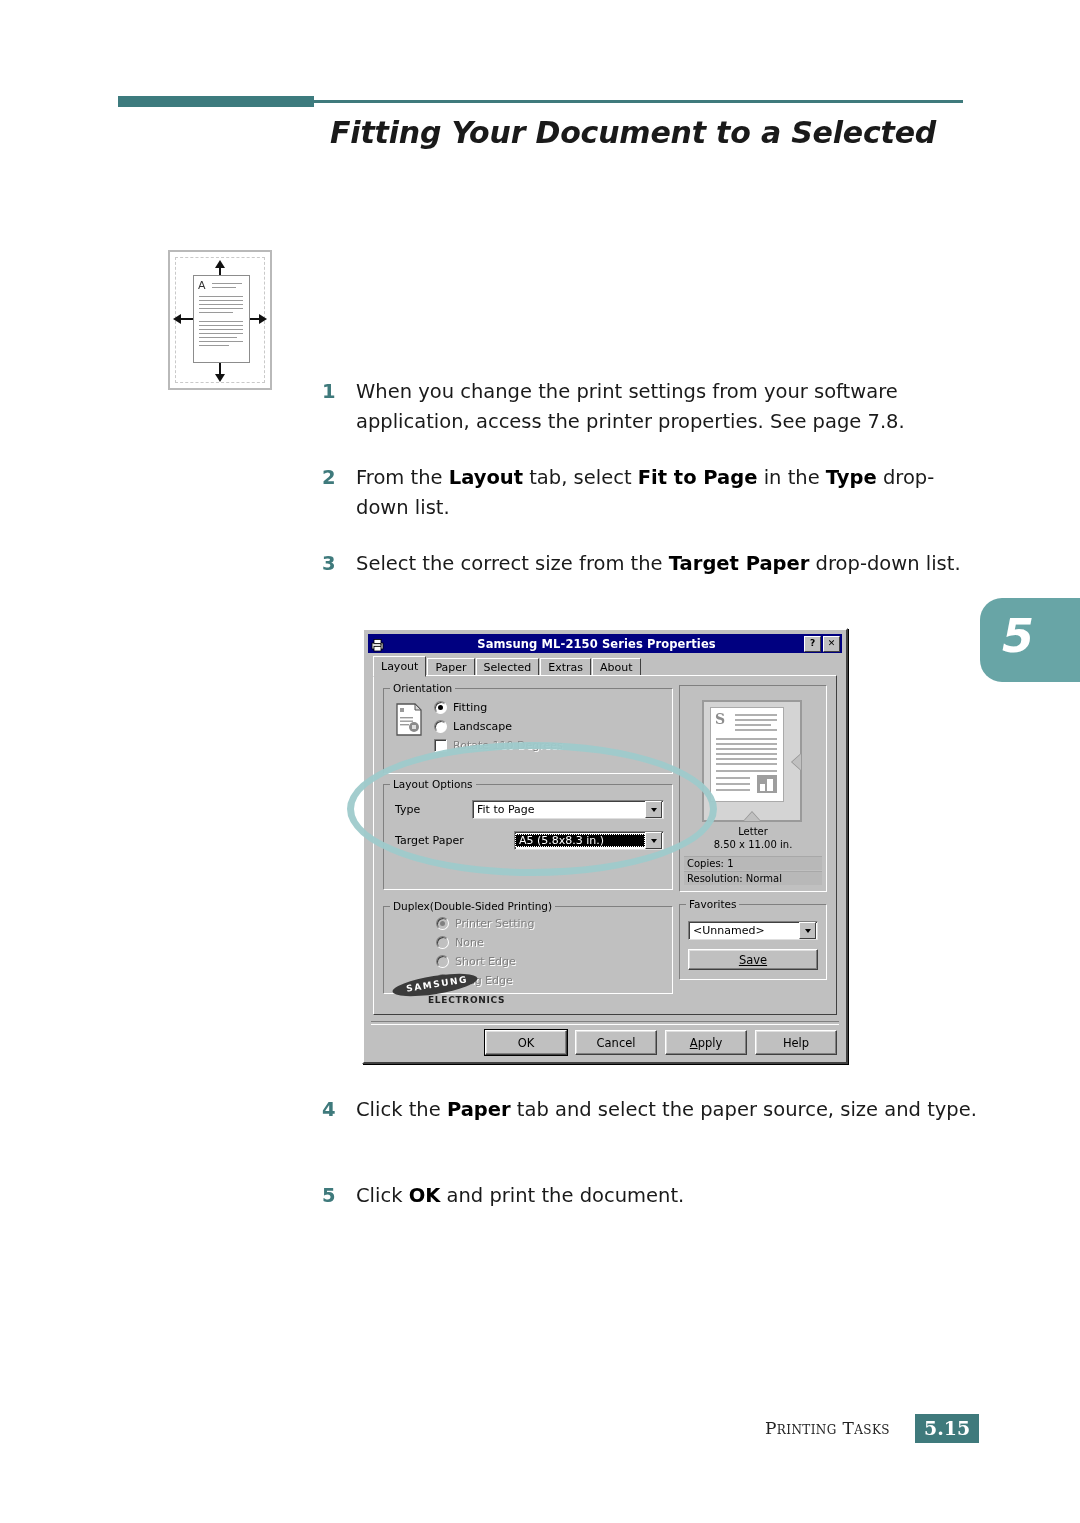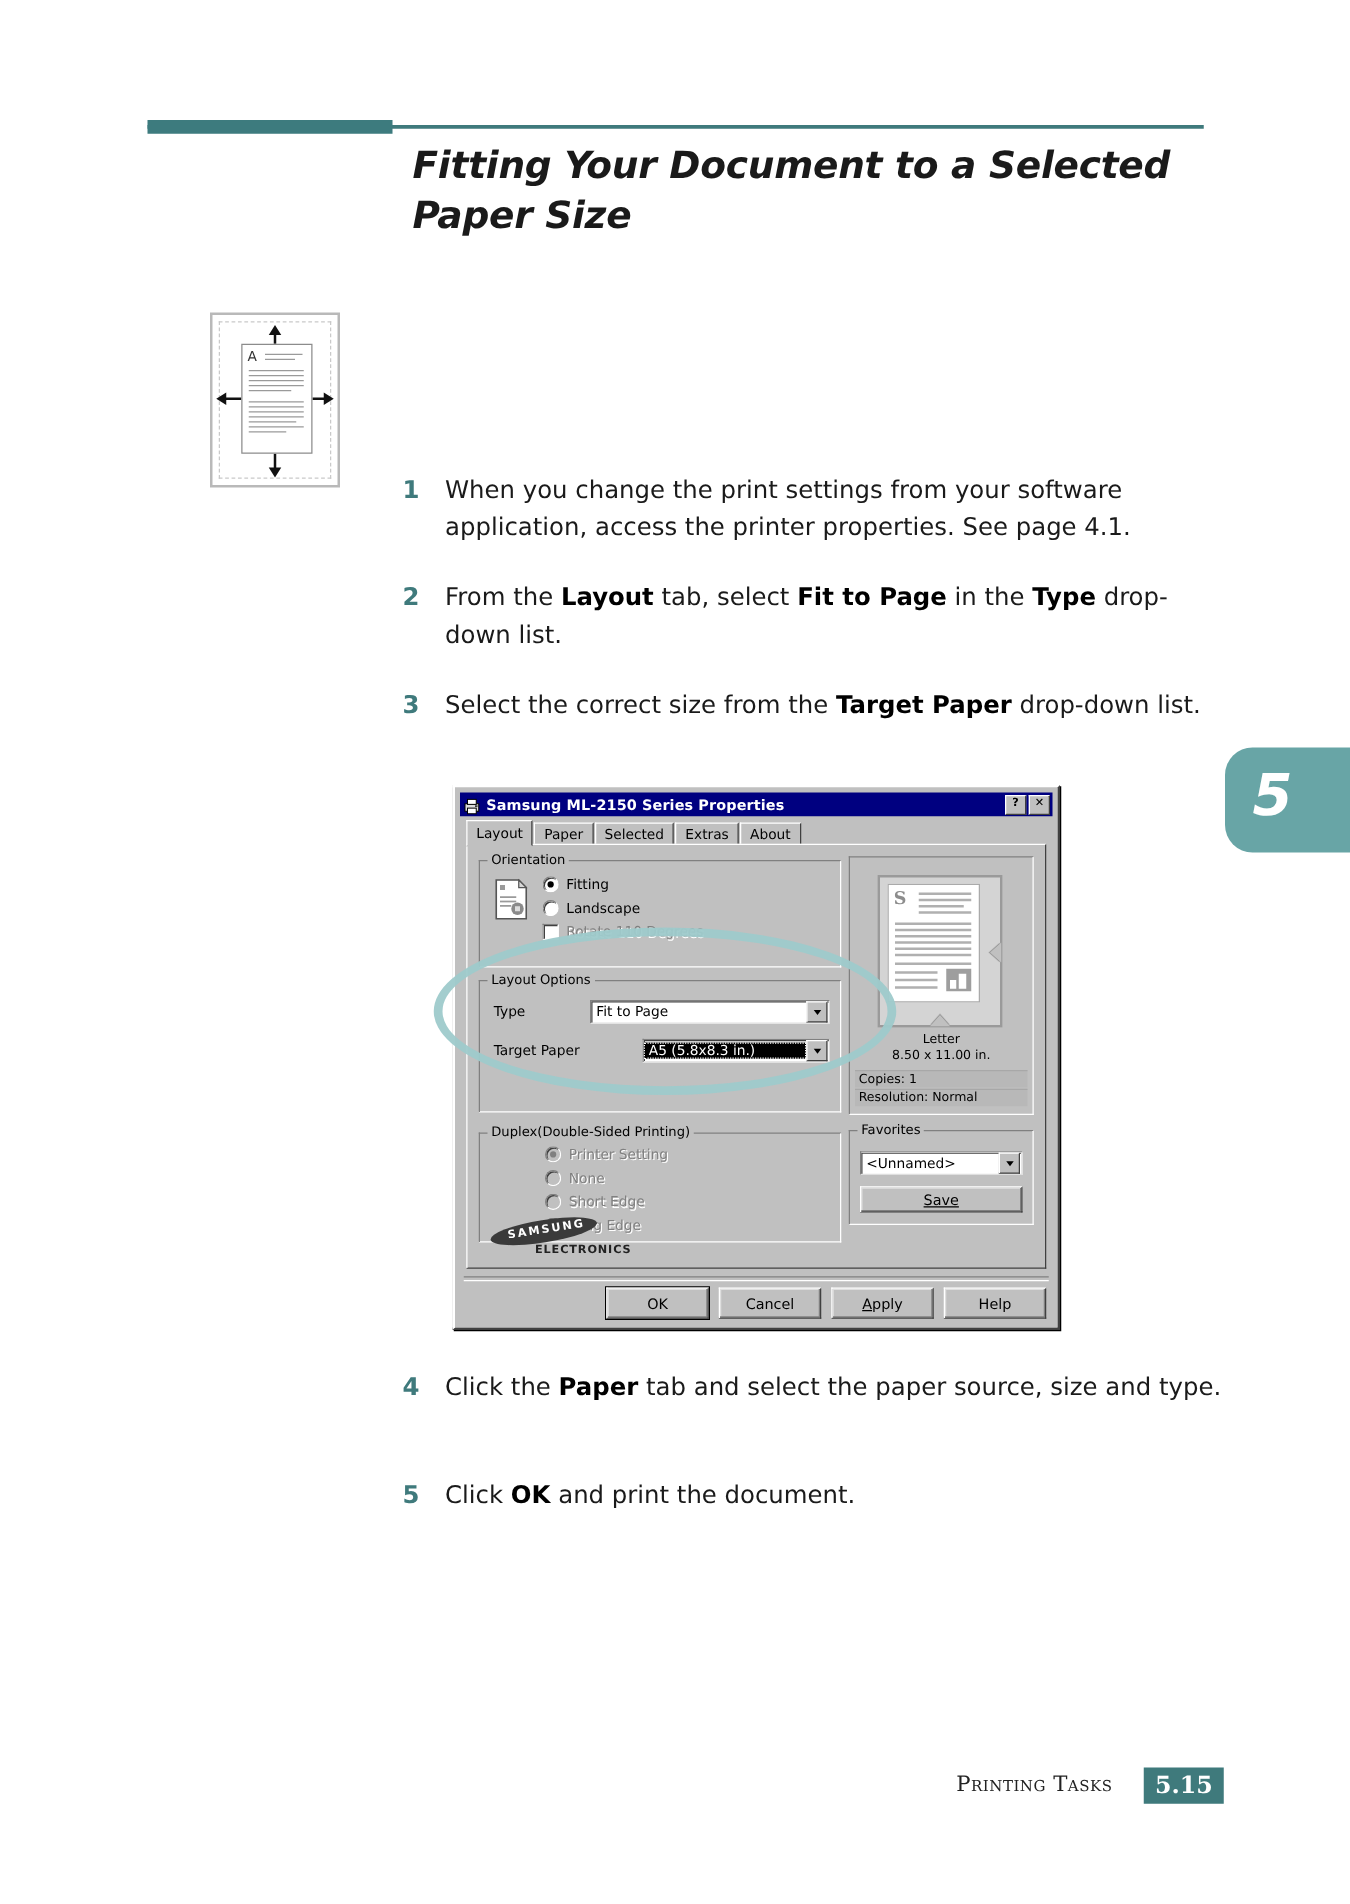--- a/index.html
+++ b/index.html
@@ -78,21 +78,21 @@
     border-right:2px solid #404040;border-bottom:2px solid #404040;
     box-shadow:1px 1px 0 #000;
     font-family:"DejaVu Sans", sans-serif;
   }
   .dlg-inner{position:absolute;inset:0;border:1px solid #c0c0c0;}
   .titlebar{
     position:absolute;left:3px;top:3px;right:3px;height:19px;
     background:#000080;display:flex;align-items:center;padding:0 2px;
   }
   .titlebar .tb-icon{width:15px;height:14px;margin-right:4px;flex:0 0 auto;position:relative;}
-  .titlebar .tb-text{color:#fff;font-size:11.5px;font-weight:bold;flex:1;white-space:nowrap;letter-spacing:0.1px;}
+  .titlebar .tb-text{color:#fff;font-size:11.5px;font-weight:bold;flex:1;white-space:nowrap;letter-spacing:0.1px;text-align:center;}
   .tb-btns{display:flex;gap:2px;}
   .tb-btn{
     width:15px;height:14px;background:#c0c0c0;
     border-top:1px solid #fff;border-left:1px solid #fff;
     border-right:1px solid #404040;border-bottom:1px solid #404040;
     font-size:9px;line-height:12px;text-align:center;color:#000;font-weight:bold;
   }
 
   
   .tabstrip{position:absolute;left:8px;top:27px;right:8px;height:18px;display:flex;align-items:flex-end;}
@@ -193,21 +193,20 @@
 </head>
 <body>
 
 <div class="page">
 
   <div class="hdr-rule"></div>
   <div class="hdr-rule-thick"></div>
 
   <div class="title">
     <div>Fitting Your Document to a Selected</div>
-    <div>Paper Size</div>
   </div>
 
   <div class="illus">
     <div class="outerframe"></div>
     <div class="dashframe"></div>
 
     <div class="arrow" style="left:51px;top:16px;width:2px;height:16px;"></div>
     <div class="arrow-head" style="left:47px;top:10px;border-left:5px solid transparent;border-right:5px solid transparent;border-bottom:8px solid #111;"></div>
 
     <div class="arrow" style="left:51px;top:110px;width:2px;height:16px;"></div>
@@ -234,21 +233,21 @@
       <i class="ln" style="left:5px;top:57px;width:44px;"></i>
       <i class="ln" style="left:5px;top:61px;width:38px;"></i>
       <i class="ln" style="left:5px;top:65px;width:44px;"></i>
       <i class="ln" style="left:5px;top:69px;width:30px;"></i>
     </div>
   </div>
 
 
   <div class="step" id="step1">
     <span class="num">1</span>
-    <span class="txt">When you change the print settings from your software application, access the printer properties. See page 4.1.</span>
+    <span class="txt">When you change the print settings from your software application, access the printer properties. See page 7.8.</span>
   </div>
   <div class="step" id="step2">
     <span class="num">2</span>
     <span class="txt">From the <b>Layout</b> tab, select <b>Fit to Page</b> in the <b>Type</b> drop-down list.</span>
   </div>
   <div class="step" id="step3">
     <span class="num">3</span>
     <span class="txt">Select the correct size from the <b>Target Paper</b> drop-down list.</span>
   </div>
   <div class="step" id="step4">

